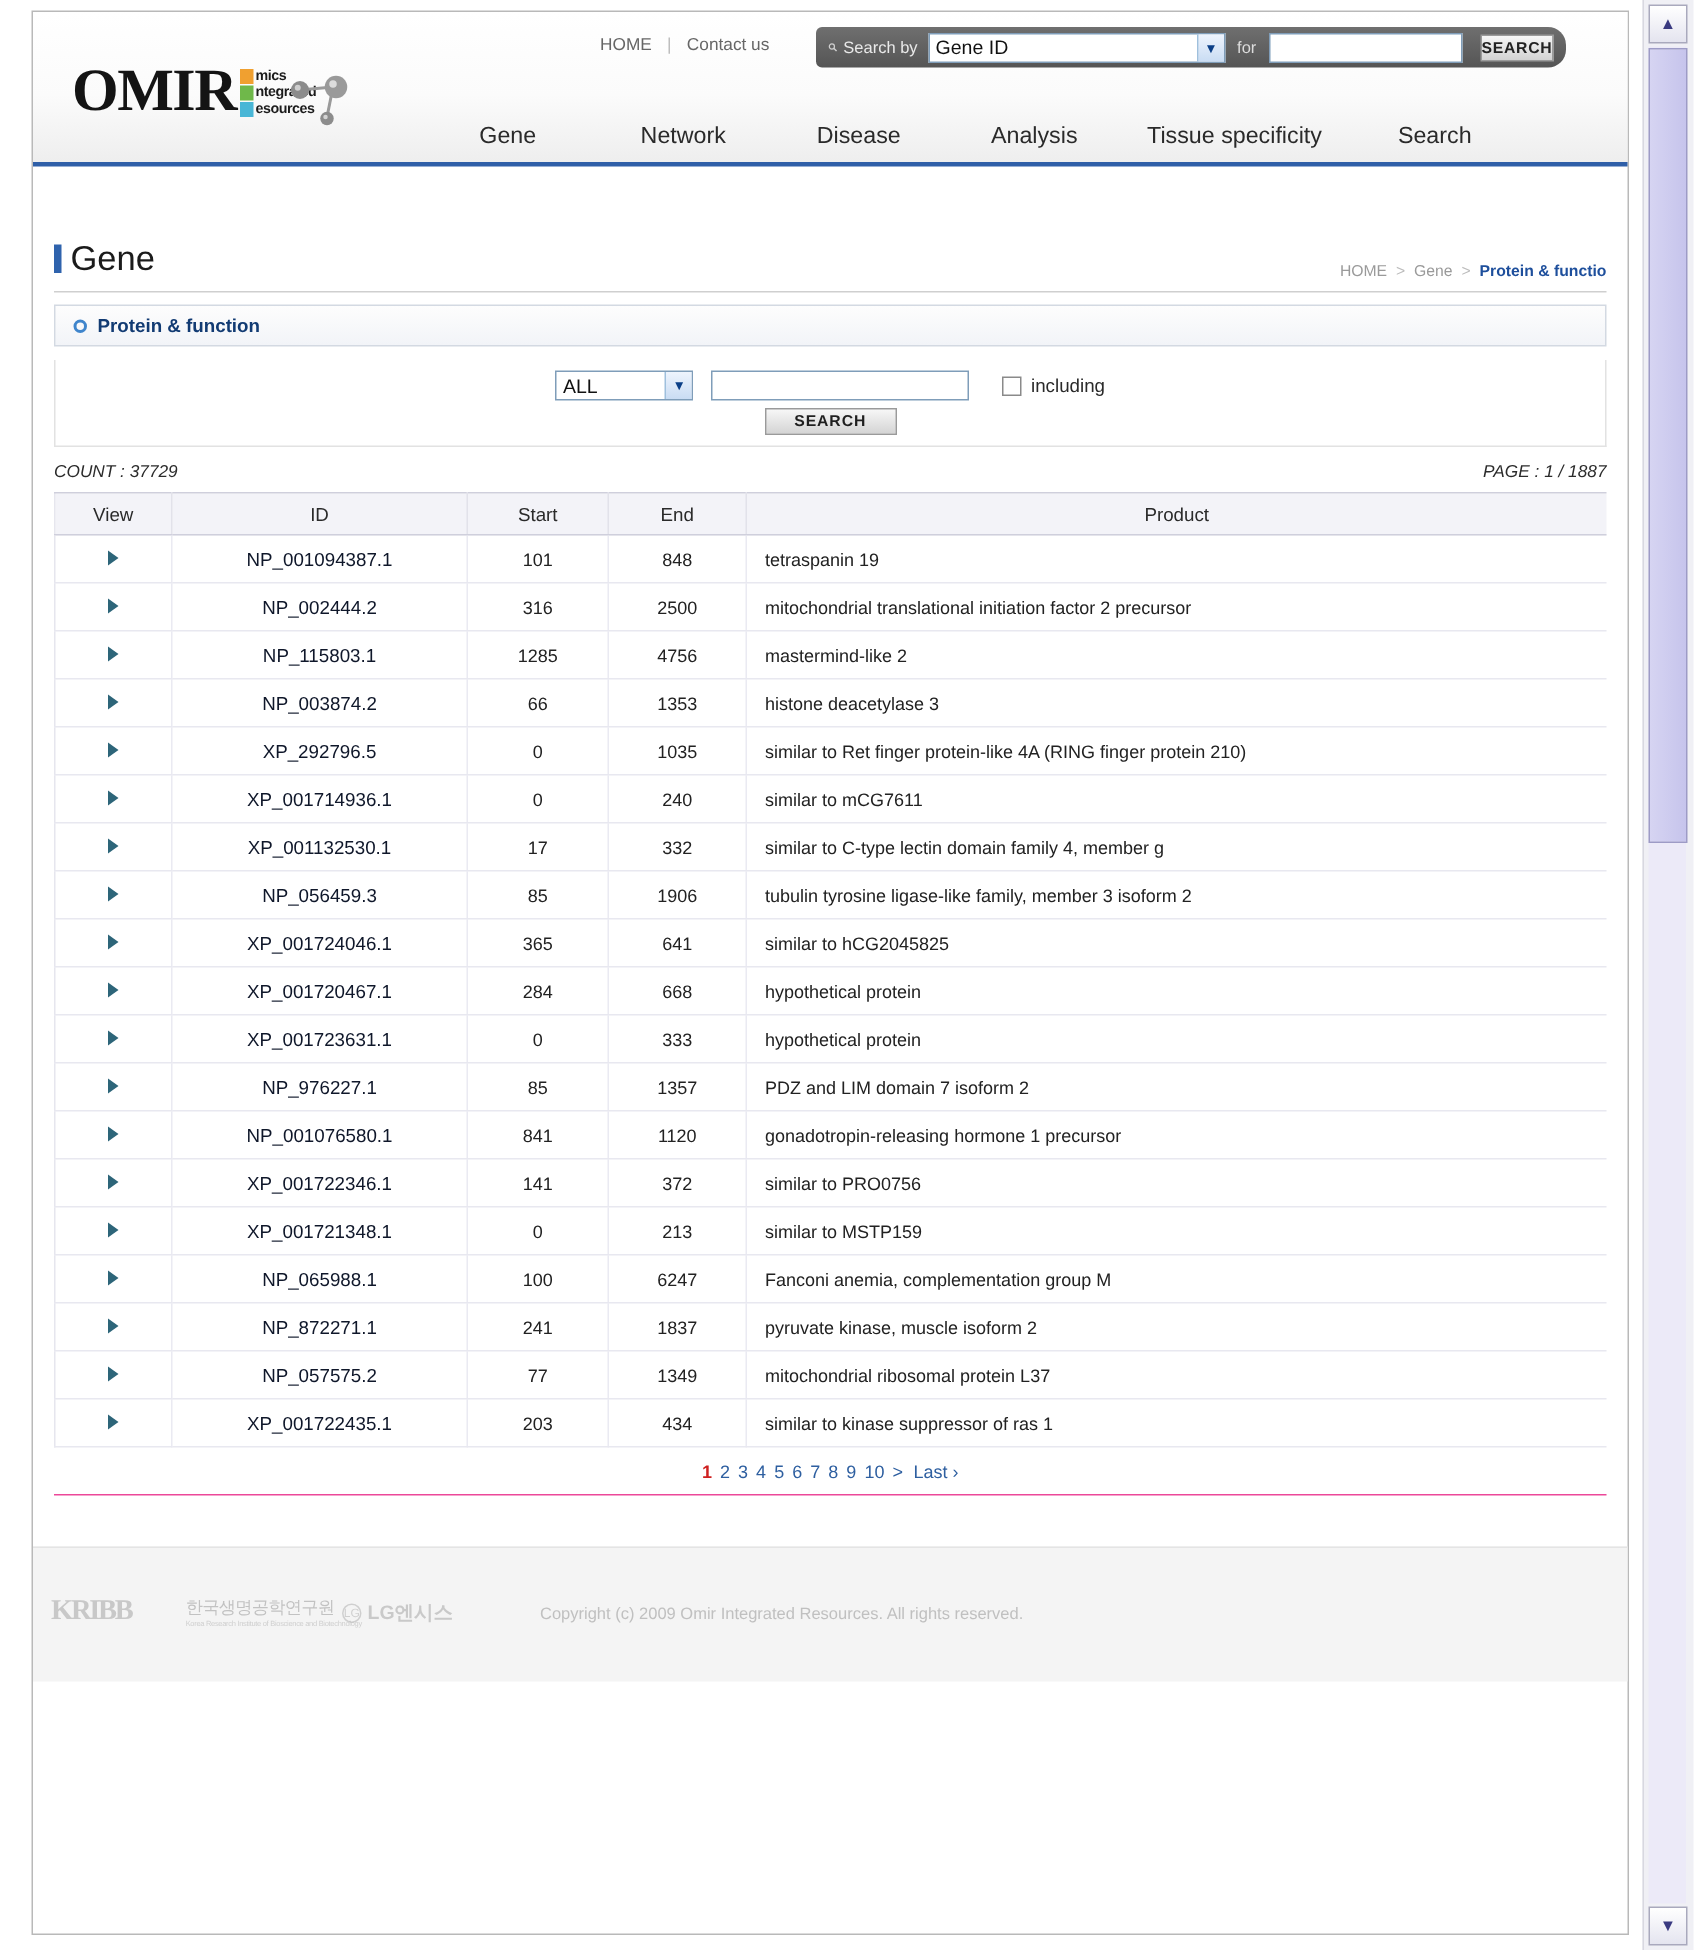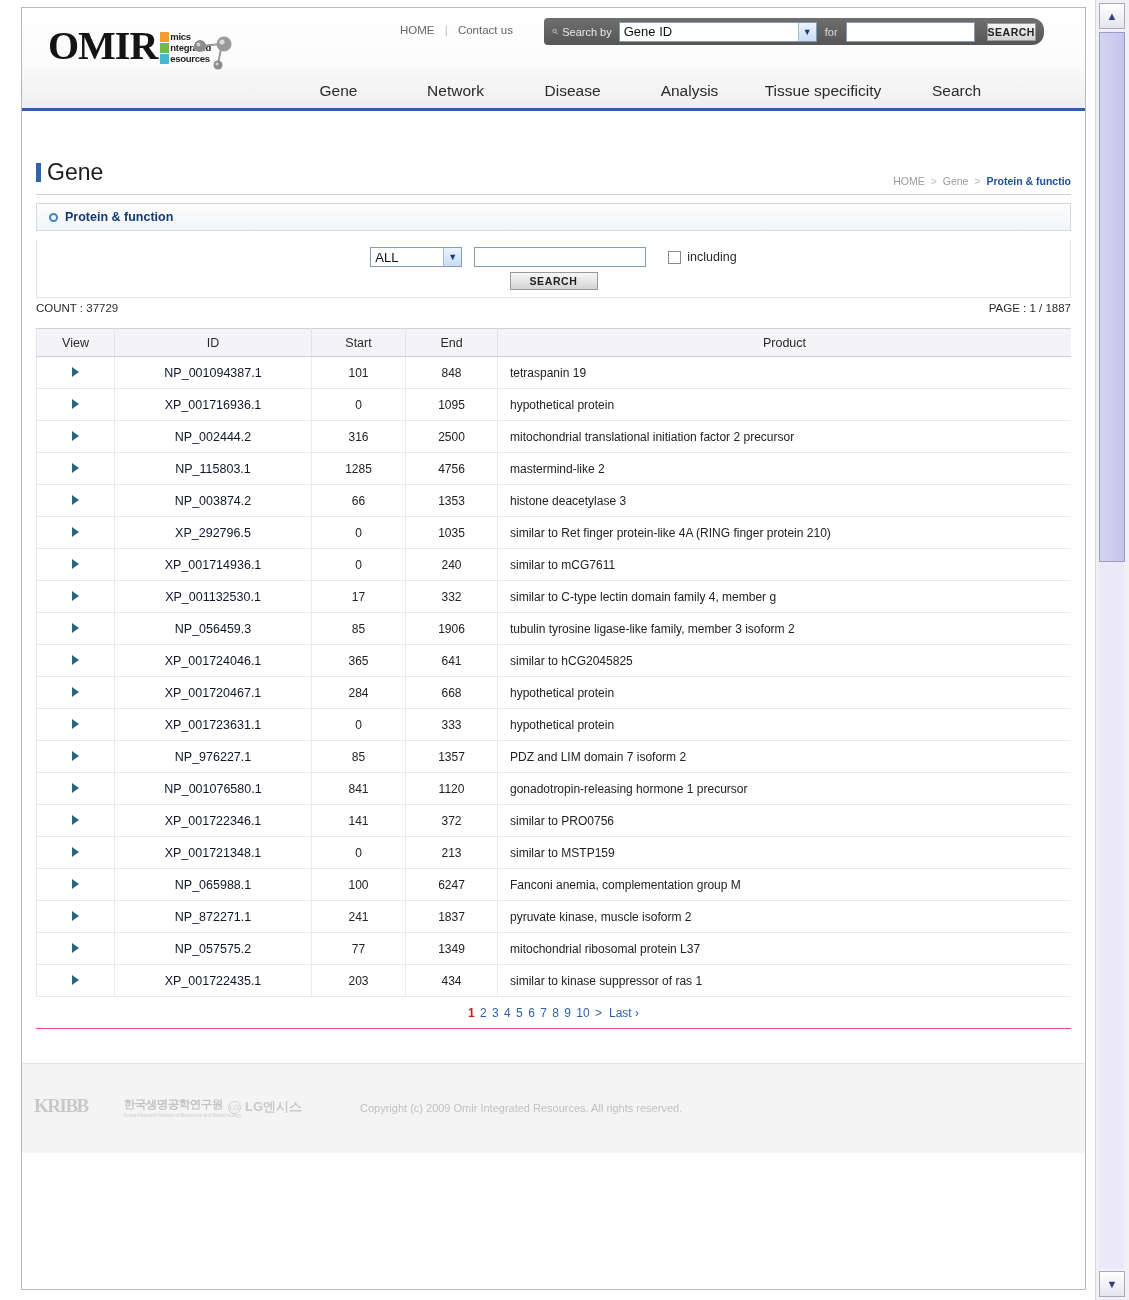--- a/index.html
+++ b/index.html
@@ -54,21 +54,21 @@
     background: #ffffff;
   }
 
   
   .header {
     position: relative; height: 103px;
     background: linear-gradient(#ffffff 0%, #fbfbfb 55%, #eeeeee 100%);
     border-bottom: 3px solid #2f5fa8;
   }
   .logo {
-    position: absolute; left: 26px; top: 20px;
+    position: absolute; left: 26px; top: 34px;
     display: flex; align-items: flex-end;
   }
   .logo-word {
     font-family: "Liberation Serif", serif;
     font-size: 40px; font-weight: bold; letter-spacing: -1px;
     color: #141414; line-height: 0.9;
   }
   .logo-lines { margin-left: 3px; }
   .logo-line {
     display: flex; align-items: center;
@@ -207,22 +207,22 @@
   .btn-search-mid {
     width: 88px; height: 18px;
     background: linear-gradient(#f7f7f7,#d4d4d4);
     border: 1px solid #9a9a9a;
     font-size: 10.5px; font-weight: bold; color: #1f1f1f; letter-spacing: .6px;
     display:flex;align-items:center;justify-content:center;
   }
 
   .meta-row {
     margin-top: 4px; height: 26px;
-    display: flex; justify-content: space-between;
-    font-size: 11.5px; color: #2b2b2b;
+    display: flex; align-items: center; justify-content: space-between;
+    font-size: 11.5px; color: #2b2b2b; font-style: italic;
   }
 
   table.grid {
     width: 100%; border-collapse: collapse;
     font-size: 12px;
   }
   table.grid th {
     background: #f3f3f8;
     border-top: 1px solid #cfcfdc;
     border-bottom: 1px solid #cfcfdc;
@@ -275,21 +275,21 @@
   .kribb {
     position: absolute; left: 12px; top: 30px;
     display: flex; align-items: center; opacity: .42; gap: 32px;
   }
   .kribb-mark {
     font-family: "Liberation Serif", serif;
     font-size: 19px; font-weight: bold; color: #8d8d8d;
     letter-spacing: -1.5px;
   }
   .kribb-kr { margin-left: 4px; }
-  .kribb-kr .k1 { font-size: 11.5px; color: #7e7e7e; font-weight: bold; letter-spacing:-0.5px;}
+  .kribb-kr .k1 { font-size: 11.5px; color: #7e7e7e; font-weight: normal; letter-spacing:-0.5px;}
   .kribb-kr .k2 { font-size: 5px; color: #9a9a9a; letter-spacing:-0.2px; display:block;}
   .lgns {
     position: absolute; left: 206px; top: 34px;
     display: flex; align-items: center; opacity: .40;
   }
   .lgns-circle {
     width: 13px; height: 13px; border-radius: 50%;
     border: 1px solid #9a9a9a; color: #9a9a9a;
     font-size: 8px; display:flex;align-items:center;justify-content:center;
     margin-right: 4px;
@@ -429,27 +429,20 @@
           <tbody id="grid-body">
               <tr>
                 <td class="c-view"><span class="tri"></span></td>
                 <td class="c-id"><a class="idlink" href="#">NP_001094387.1</a></td>
                 <td class="c-start">101</td>
                 <td class="c-end">848</td>
                 <td class="c-prod">tetraspanin 19</td>
               </tr>
               <tr>
                 <td class="c-view"><span class="tri"></span></td>
-                <td class="c-id"><a class="idlink" href="#">XP_001716936.1</a></td>
-                <td class="c-start">0</td>
-                <td class="c-end">1095</td>
-                <td class="c-prod">hypothetical protein</td>
-              </tr>
-              <tr>
-                <td class="c-view"><span class="tri"></span></td>
                 <td class="c-id"><a class="idlink" href="#">NP_002444.2</a></td>
                 <td class="c-start">316</td>
                 <td class="c-end">2500</td>
                 <td class="c-prod">mitochondrial translational initiation factor 2 precursor</td>
               </tr>
               <tr>
                 <td class="c-view"><span class="tri"></span></td>
                 <td class="c-id"><a class="idlink" href="#">NP_115803.1</a></td>
                 <td class="c-start">1285</td>
                 <td class="c-end">4756</td>

